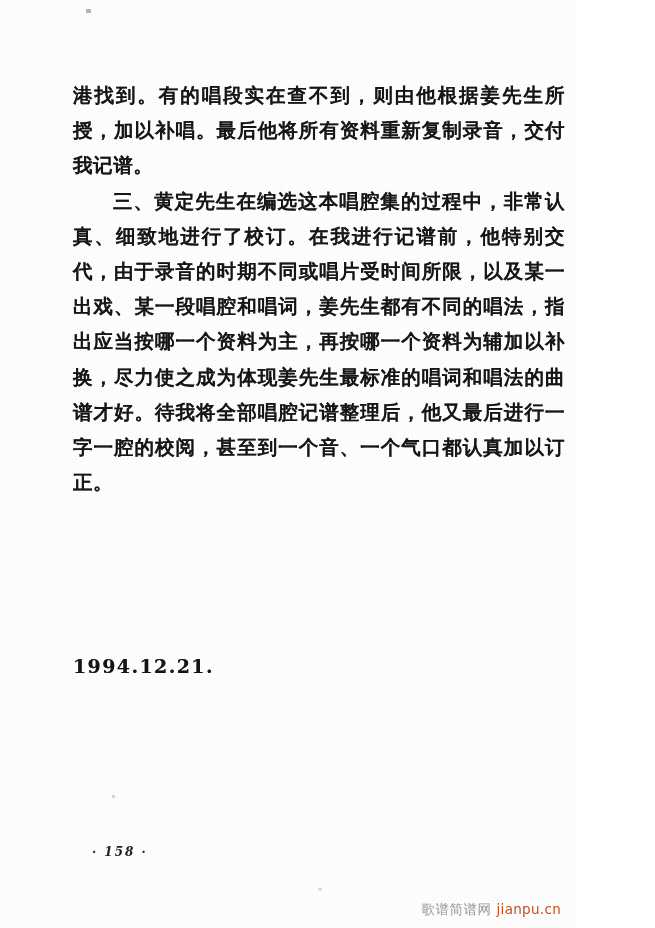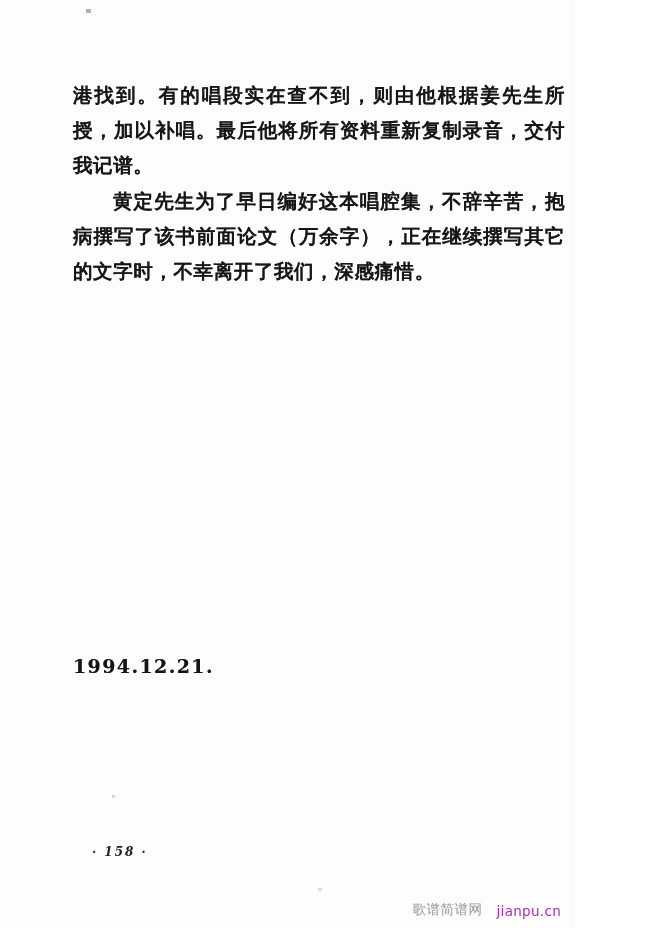--- a/index.html
+++ b/index.html
@@ -99,49 +99,49 @@
     color: #232323;
     letter-spacing: 2px;
     font-family: "DejaVu Serif", serif;
   }
 
   .watermark {
     position: absolute;
     right: 14px;
     bottom: 9px;
     display: flex;
-    align-items: flex-end;
-    gap: 14px;
+    align-items: flex-start;
+    gap: 5px;
     opacity: 0.92;
   }
   .wm-cn {
     font-size: 13.5px;
     color: #8d8d8d;
     letter-spacing: 0.5px;
   }
   .wm-url {
     font-size: 13.5px;
-    color: #a21caf;
+    color: #c2410c;
     font-family: "DejaVu Sans", sans-serif;
     letter-spacing: 0.3px;
   }
 </style>
 </head>
 <body>
 
 <div class="page">
 
   <div class="grain"></div>
   <div class="speck"></div>
   <div class="speck2"></div>
   <div class="speck3"></div>
 
   <div class="body-text">
     <p class="para">港找到。有的唱段实在查不到，则由他根据姜先生所授，加以补唱。最后他将所有资料重新复制录音，交付我记谱。</p>
-    <p class="para indent">黄定先生为了早日编好这本唱腔集，不辞辛苦，抱病撰写了该书前面论文（万余字），正在继续撰写其它的文字时，不幸离开了我们，深感痛惜。</p>
+    <p class="para indent">三、黄定先生在编选这本唱腔集的过程中，非常认真、细致地进行了校订。在我进行记谱前，他特别交代，由于录音的时期不同或唱片受时间所限，以及某一出戏、某一段唱腔和唱词，姜先生都有不同的唱法，指出应当按哪一个资料为主，再按哪一个资料为辅加以补换，尽力使之成为体现姜先生最标准的唱词和唱法的曲谱才好。待我将全部唱腔记谱整理后，他又最后进行一字一腔的校阅，甚至到一个音、一个气口都认真加以订正。</p>
   </div>
 
   <div class="date-line">1994.12.21.</div>
 
   <div class="page-number">· 158 ·</div>
 
   <div class="watermark">
     <span class="wm-cn">歌谱简谱网</span>
     <span class="wm-url">jianpu.cn</span>
   </div>

